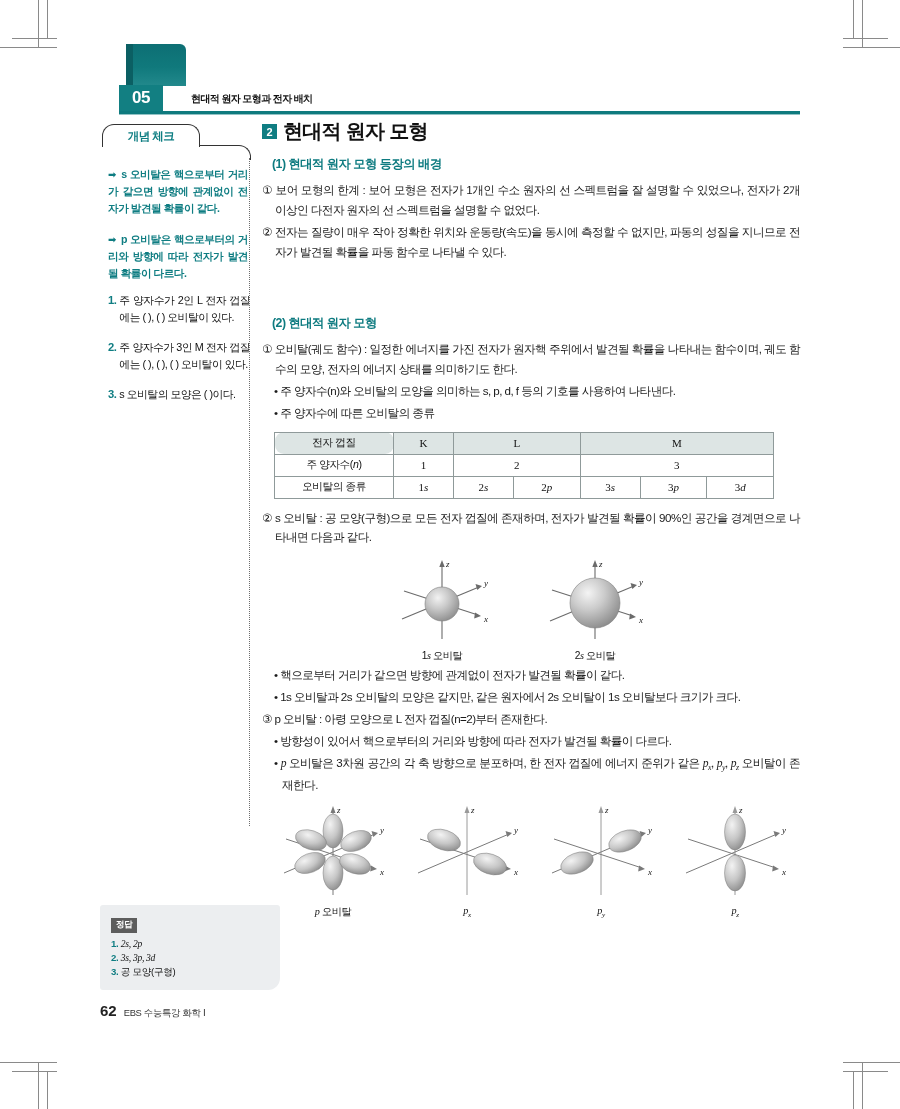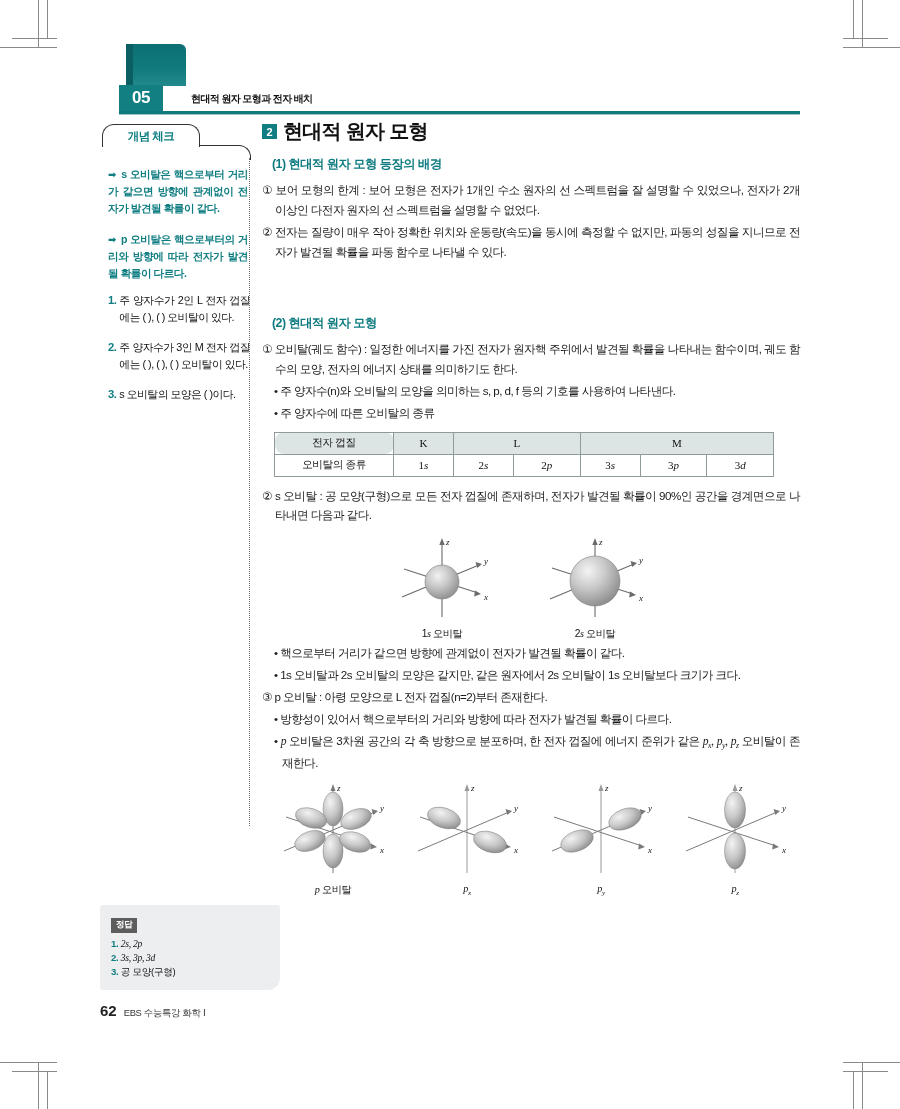--- a/index.html
+++ b/index.html
@@ -243,20 +243,26 @@
     <div class="para bul">• 주 양자수에 따른 오비탈의 종류</div>
 
     <div class="tblwrap">
       <table class="orb">
         <tbody>
             <tr class="hd">
           <td class="lbl kr">전자 껍질</td>
           <td>K</td>
           <td colspan="2">L</td>
           <td colspan="3">M</td>
+        </tr>
+        <tr>
+          <td class="lbl kr">주 양자수(<i>n</i>)</td>
+          <td>1</td>
+          <td colspan="2">2</td>
+          <td colspan="3">3</td>
         </tr>
         <tr>
           <td class="lbl kr">오비탈의 종류</td>
           <td>1<i>s</i></td>
           <td>2<i>s</i></td>
           <td>2<i>p</i></td>
           <td>3<i>s</i></td>
           <td>3<i>p</i></td>
           <td>3<i>d</i></td>
         </tr>

